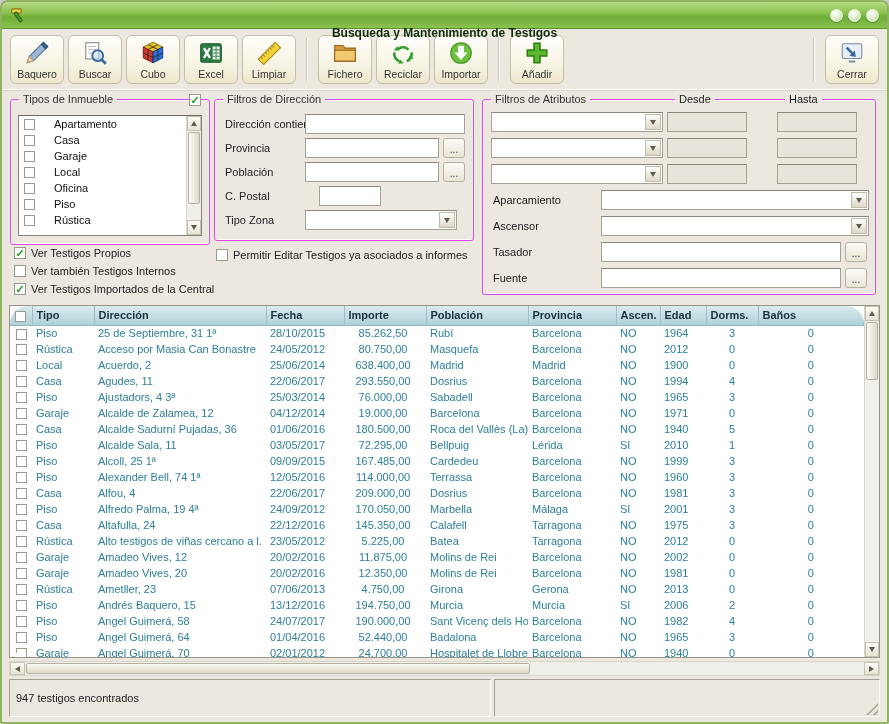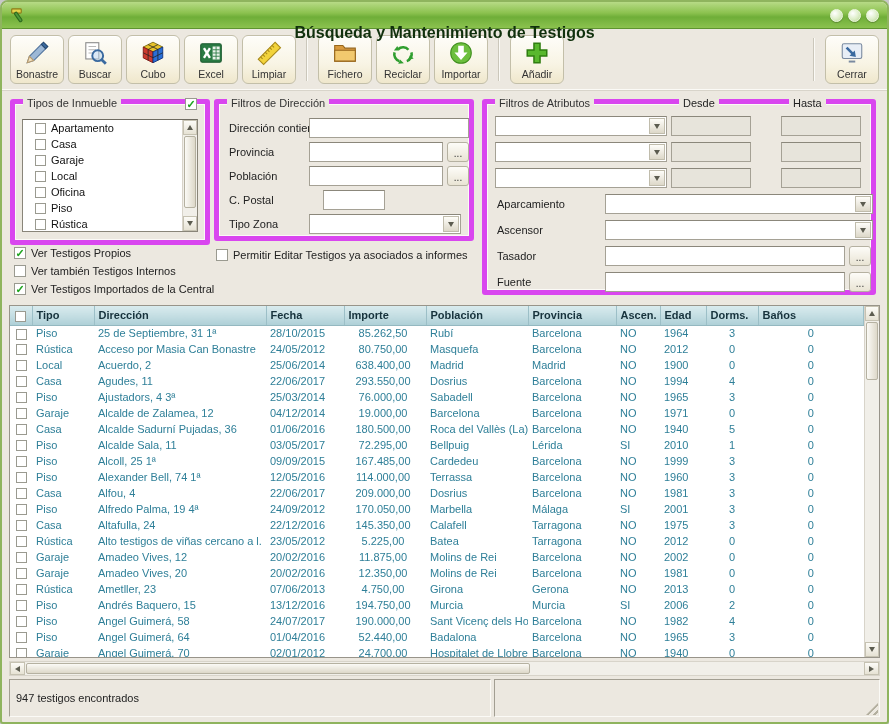--- a/index.html
+++ b/index.html
@@ -1,49 +1,49 @@
 <!DOCTYPE html>
 <html><head>
 <meta charset="utf-8">
 <style>
   html,body{margin:0;padding:0;background:#c8c8c8;font-family:"Liberation Sans",sans-serif;}
   *{box-sizing:border-box;}
   .window{position:relative;width:889px;height:724px;background:#ece8e0;border:2px solid #8fb45e;border-radius:8px 8px 3px 3px;overflow:hidden;display:flex;flex-direction:column;}
 
   
   .titlebar{position:relative;flex:0 0 27px;background:linear-gradient(180deg,#b7da86 0%,#8cc24f 42%,#6fae38 58%,#8bc24f 100%);border-bottom:1px solid #5e9430;display:flex;align-items:center;padding:0 8px;}
-  .titlebar .title{position:absolute;left:70px;right:70px;text-align:center;font-size:16px;font-weight:bold;color:#10300d;margin-top:36px;}
+  .titlebar .title{position:absolute;left:70px;right:70px;text-align:center;font-size:12px;font-weight:bold;color:#10300d;margin-top:36px;}
   .app-icon{width:18px;height:18px;display:inline-flex;}
   .winbtns{margin-left:auto;display:flex;gap:5px;}
   .winbtn{width:13px;height:13px;border-radius:50%;background:radial-gradient(circle at 35% 30%,#ffffff,#ddeec9 55%,#b9d498);border:1px solid #edf7e0;box-shadow:0 1px 1px rgba(0,0,0,.25);}
 
   
   .toolbar{flex:0 0 62px;display:flex;align-items:stretch;gap:4px;padding:6px 8px;border-bottom:1px solid #d8d4ca;box-shadow:inset 0 -1px 0 #fbfaf6;}
   .tbtn{width:54px;display:flex;flex-direction:column;align-items:center;justify-content:center;gap:2px;border:1px solid #c3bfa9;border-radius:6px;background:linear-gradient(180deg,#fefdf9 0%,#f8f4e4 60%,#efe7cc 100%);box-shadow:inset 0 1px 0 #fff;font-size:10.5px;color:#333;cursor:default;}
   .tbtn .ticon{width:26px;height:26px;display:flex;align-items:center;justify-content:center;}
   .tbtn .ticon svg{width:26px;height:26px;}
   .tsep{width:0;border-left:1px solid #cbc7bb;border-right:1px solid #fbfaf6;margin:3px 6px;}
   .tspacer{flex:1;}
 
   
   .filters{flex:0 0 212px;position:relative;font-size:11px;color:#222;}
-  .group{position:absolute;border:5px solid #d946ef;border-radius:3px;box-shadow:inset 0 0 0 1px #fbfaf6;}
+  .group{position:absolute;border:1px solid #d946ef;border-radius:3px;box-shadow:inset 0 0 0 1px #fbfaf6;}
   .group-title{position:absolute;top:-7px;left:8px;background:#ece8e0;padding:0 4px;font-size:11px;color:#333;white-space:nowrap;}
   .g-types{left:8px;top:8px;width:200px;height:146px;}
   .g-addr{left:212px;top:8px;width:260px;height:142px;}
   .g-attr{left:480px;top:8px;width:394px;height:196px;}
 
   .cb{width:12px;height:12px;background:#fff;border:1px solid #9a9a90;display:inline-flex;align-items:center;justify-content:center;flex:0 0 12px;position:relative;}
   .cb::after{content:"";font-size:11px;line-height:10px;font-weight:bold;color:#1fa51f;}
   .cb.checked::after{content:"✓";}
   .group-check{position:absolute;right:8px;top:-6px;}
 
   .typelist{position:absolute;left:7px;right:7px;top:15px;bottom:8px;background:#fff;border:1px solid #898579;border-top-color:#6f6b60;display:flex;overflow:hidden;}
   .typelist .items{flex:1;overflow:hidden;}
-  .list-item{display:flex;align-items:center;gap:5px;height:16px;padding-left:12px;}
+  .list-item{display:flex;align-items:center;gap:19px;height:16px;padding-left:5px;}
   .list-item .cb{width:11px;height:11px;flex-basis:11px;}
   .li-label{white-space:nowrap;color:#111;}
 
   .vscroll{flex:0 0 15px;width:15px;background:#f1efe9;border-left:1px solid #d8d4ca;display:flex;flex-direction:column;}
   .sbtn{flex:0 0 15px;background:linear-gradient(180deg,#fcfbf7,#e6e2d4);border:1px solid #c6c2b2;display:flex;align-items:center;justify-content:center;}
   .sthumb{margin:1px;background:linear-gradient(90deg,#fbfaf6,#ddd8c9);border:1px solid #b5b1a1;border-radius:2px;}
   .strack{flex:1;}
   .arr-up{width:0;height:0;border-left:3.5px solid transparent;border-right:3.5px solid transparent;border-bottom:5px solid #5c5c50;}
   .arr-down{width:0;height:0;border-left:3.5px solid transparent;border-right:3.5px solid transparent;border-top:5px solid #5c5c50;}
   .arr-left{width:0;height:0;border-top:3.5px solid transparent;border-bottom:3.5px solid transparent;border-right:5px solid #5c5c50;}
@@ -67,21 +67,21 @@
   .g-addr .r1{top:14px;} .g-addr .r2{top:38px;} .g-addr .r3{top:62px;} .g-addr .r4{top:86px;} .g-addr .r5{top:110px;}
   .frow{position:absolute;left:0;right:0;height:20px;}
 
   
   .g-attr .rc1{top:12px;} .g-attr .rc2{top:38px;} .g-attr .rc3{top:64px;}
   .hdr-desde{position:absolute;top:-7px;left:192px;background:#ece8e0;padding:0 4px;}
   .hdr-hasta{position:absolute;top:-7px;left:302px;background:#ece8e0;padding:0 4px;}
 
   
   .table-area{flex:1;margin:2px 7px 0;position:relative;border:1px solid #98948a;background:#fff;overflow:hidden;}
-  .grid{position:absolute;left:0;top:0;right:15px;bottom:0;overflow:hidden;}
+  .grid{position:absolute;left:0;top:0;right:15px;bottom:0;overflow:hidden;border-radius:18px;}
   table{border-collapse:collapse;table-layout:fixed;width:100%;font-size:11px;}
   thead th{height:19px;background:linear-gradient(180deg,#d9ebee 0%,#c3dde2 55%,#aed0d7 100%);border-right:1px solid #9cbfc7;border-bottom:1px solid #94b8c0;font-weight:bold;color:#16323c;text-align:left;padding:0 4px;white-space:nowrap;overflow:hidden;}
   thead th.c-check{text-align:center;padding:0;}
   tbody td{height:16px;color:#2e7f98;padding:0 4px;white-space:nowrap;overflow:hidden;}
   tbody td.c-check{text-align:center;padding:0;}
   td.num{text-align:center;padding-right:8px;}
   td.ctr,th.ctr{text-align:center;}
   .cb-sm{width:11px;height:11px;flex-basis:11px;display:inline-flex;vertical-align:middle;}
   .grid-vscroll{position:absolute;right:0;top:0;bottom:0;width:15px;background:#f1efe9;border-left:1px solid #d8d4ca;display:flex;flex-direction:column;}
   .grid-vscroll .sthumb{flex:0 0 58px;}
@@ -118,21 +118,21 @@
 
   <div class="toolbar">
     <div class="tbtn">
       <span class="ticon">
         <svg viewBox="0 0 24 24">
             <path d="M3 21 L5 15 L16 4 L20 8 L9 19 Z" fill="#9db8d6" stroke="#5577a0"></path>
             <path d="M16 4 L18 2 L22 6 L20 8 Z" fill="#3a6aa0" stroke="#24476e"></path>
             <path d="M3 21 L5 15 L9 19 Z" fill="#f0e0c0" stroke="#b89a6a"></path>
           </svg>
       </span>
-      <span>Bonastre</span>
+      <span>Baquero</span>
     </div>
     <div class="tbtn">
       <span class="ticon">
         <svg viewBox="0 0 24 24">
             <rect x="3.5" y="2.5" width="12" height="15" fill="#fff" stroke="#8a8a8a"></rect>
             <path d="M6 6 h7 M6 9 h7 M6 12 h5" stroke="#b8b8b8" stroke-width="1"></path>
             <circle cx="14.5" cy="14.5" r="5" fill="rgba(190,215,240,.55)" stroke="#3a6aa0" stroke-width="1.8"></circle>
             <line x1="18" y1="18" x2="22" y2="22" stroke="#3a6aa0" stroke-width="2.6"></line>
           </svg>
       </span>

